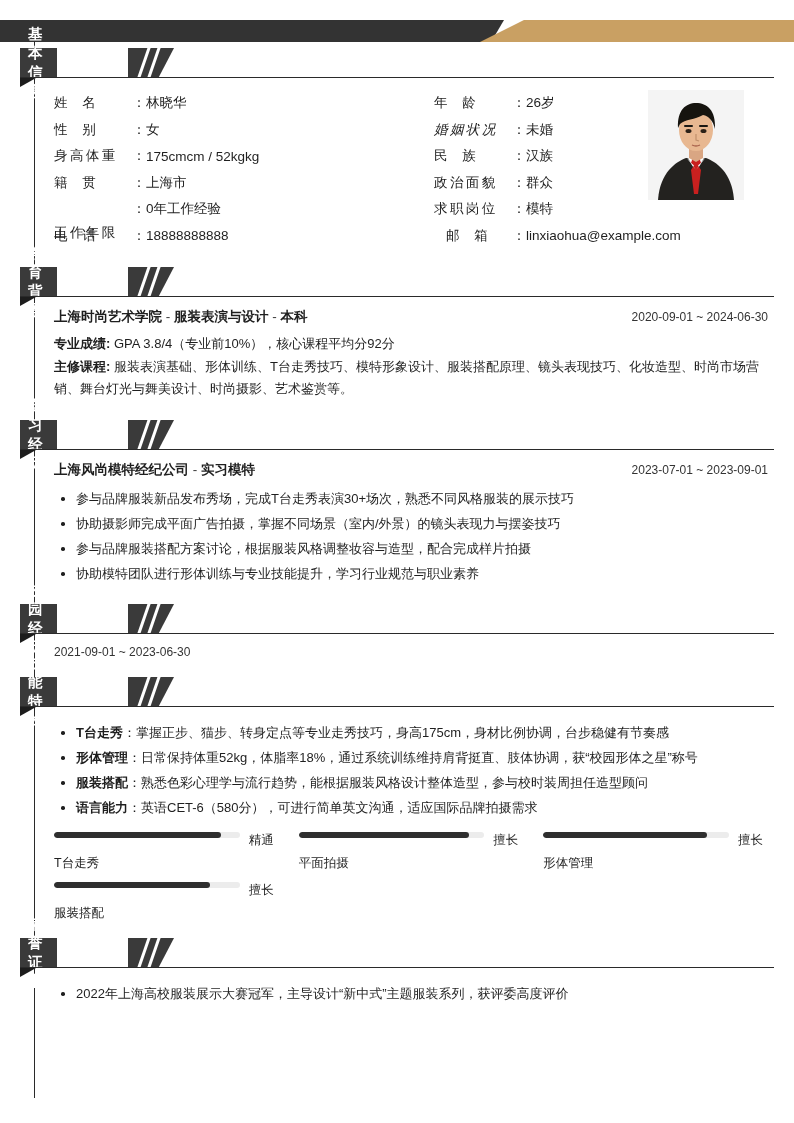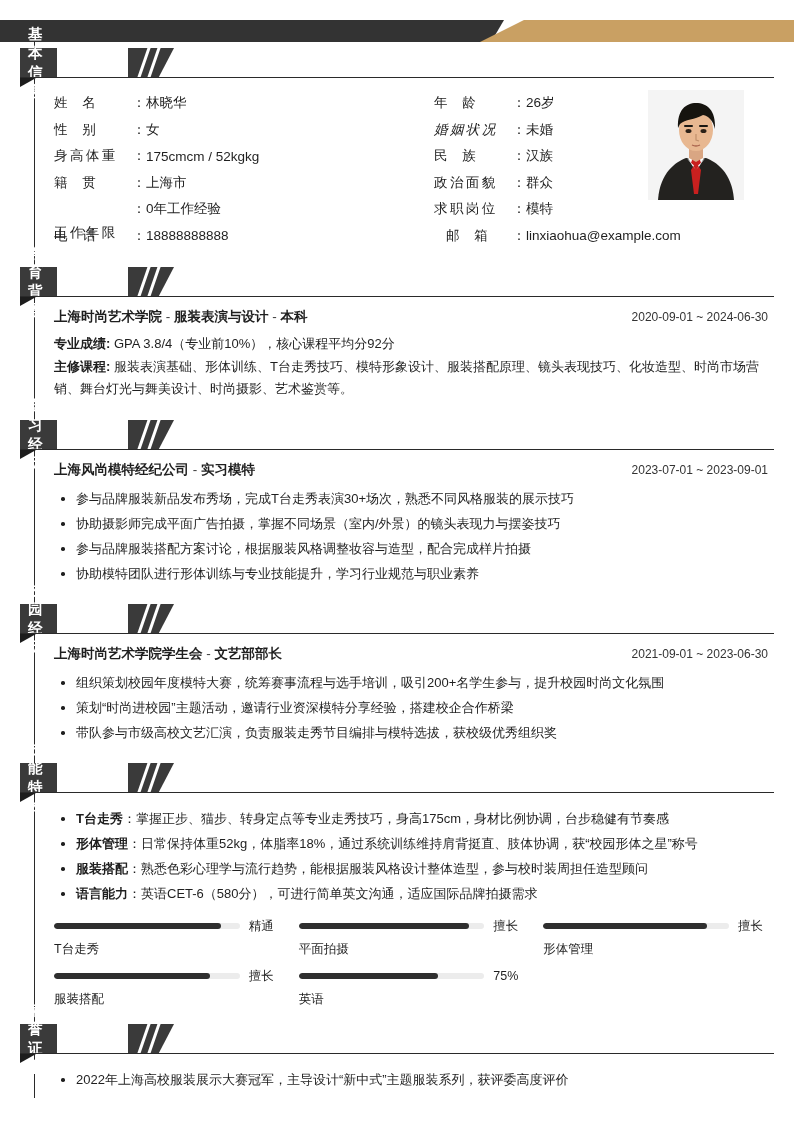--- a/index.html
+++ b/index.html
@@ -188,21 +188,21 @@
   .bars {
     display: grid;
     grid-template-columns: repeat(3, 1fr);
     column-gap: 20px;
     row-gap: 4px;
     margin-top: 12px;
   }
   .bar-cell { padding-bottom: 6px; }
   .bar-top {
     display: flex;
-    align-items: center;
+    align-items: flex-start;
     gap: 9px;
     height: 16px;
   }
   .bar-track {
     flex: 1;
     height: 6px;
     background: #ececec;
     border-radius: 3px;
     overflow: hidden;
   }
@@ -402,30 +402,22 @@
     <div class="sec-head">
       <div class="sec-tag-wrap">
         <div class="sec-slash" style="left:108px;"></div>
         <div class="sec-tag">校园经历</div>
       </div>
       <div class="sec-fold"></div>
       <div class="sec-rule"></div>
     </div>
     <div class="sec-body">
       <div class="entry-head">
-        <div class="entry-title">
-          <span>上海时尚艺术学院学生会</span><span class="sep"> - </span><span>文艺部部长</span>
-        </div>
         <div class="entry-date">2021-09-01 ~ 2023-06-30</div>
       </div>
-      <ul class="bullets">
-        <li>组织策划校园年度模特大赛，统筹赛事流程与选手培训，吸引200+名学生参与，提升校园时尚文化氛围</li>
-        <li>策划“时尚进校园”主题活动，邀请行业资深模特分享经验，搭建校企合作桥梁</li>
-        <li>带队参与市级高校文艺汇演，负责服装走秀节目编排与模特选拔，获校级优秀组织奖</li>
-      </ul>
     </div>
   </div>
 
   <div class="section" style="margin-top:18px;">
     <div class="sec-head">
       <div class="sec-tag-wrap">
         <div class="sec-slash" style="left:108px;"></div>
         <div class="sec-tag">技能特长</div>
       </div>
       <div class="sec-fold"></div>
@@ -469,29 +461,20 @@
         </div>
         <div class="bar-cell">
           <div class="bar-top">
             <div class="bar-track">
                 <div class="bar-fill" style="width: 84%;"></div>
               </div>
             <div class="bar-level">擅长</div>
           </div>
           <div class="bar-name">服装搭配</div>
         </div>
-        <div class="bar-cell">
-          <div class="bar-top">
-            <div class="bar-track">
-                <div class="bar-fill" style="width: 75%;"></div>
-              </div>
-            <div class="bar-level">75%</div>
-          </div>
-          <div class="bar-name">英语</div>
-        </div>
         <div class="bar-cell"></div>
       </div>
     </div>
   </div>
 
   <div class="section" style="margin-top:10px;">
     <div class="sec-head">
       <div class="sec-tag-wrap">
         <div class="sec-slash" style="left:108px;"></div>
         <div class="sec-tag">荣誉证书</div>

